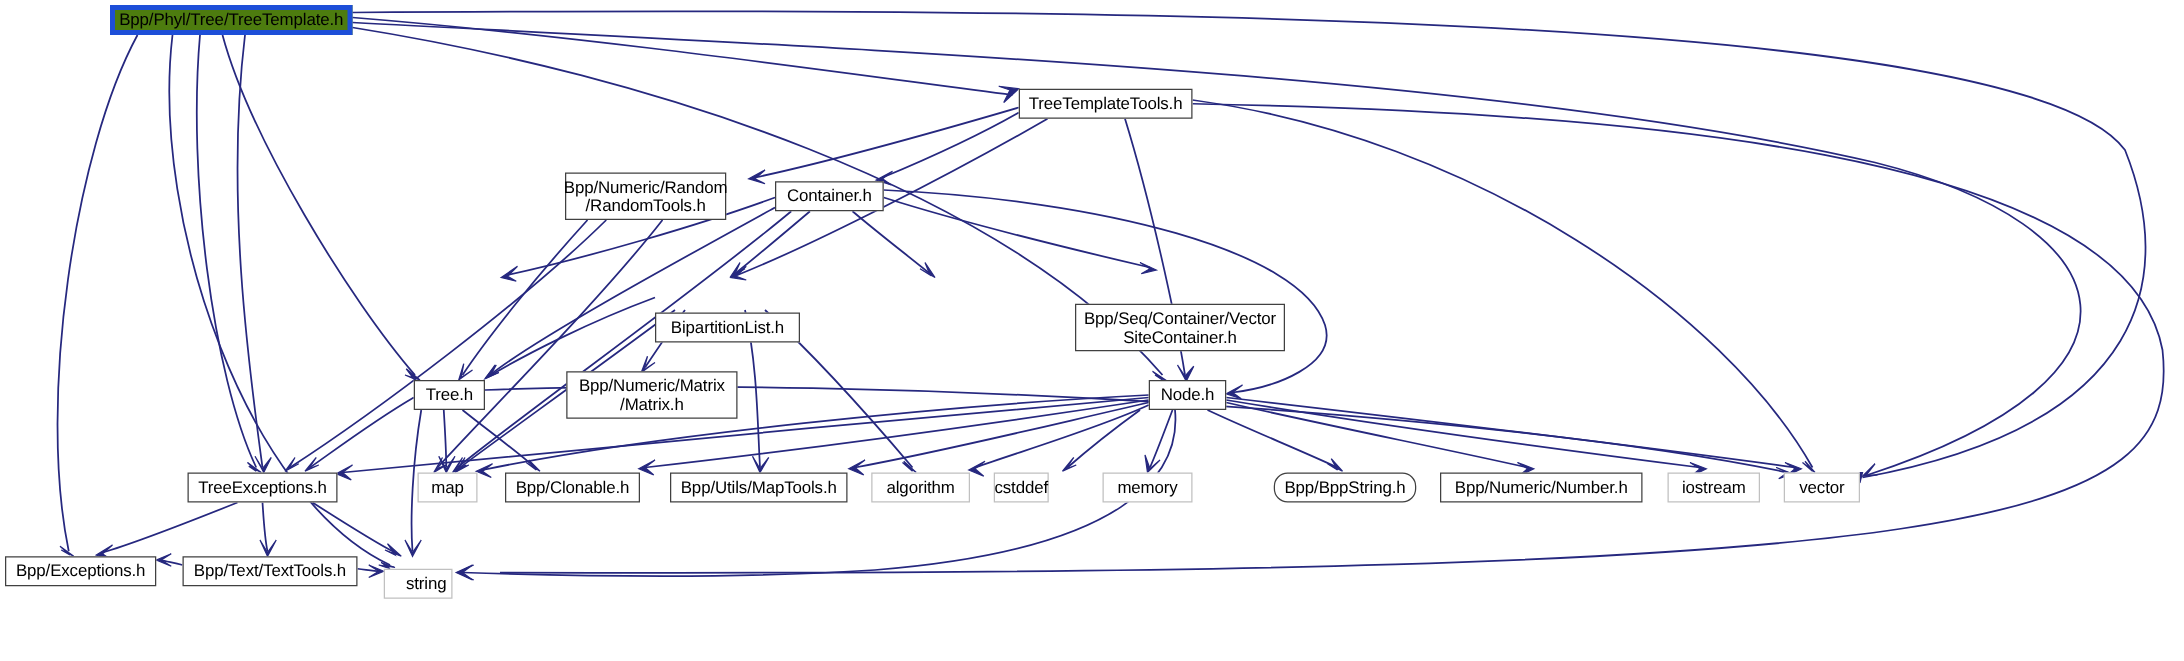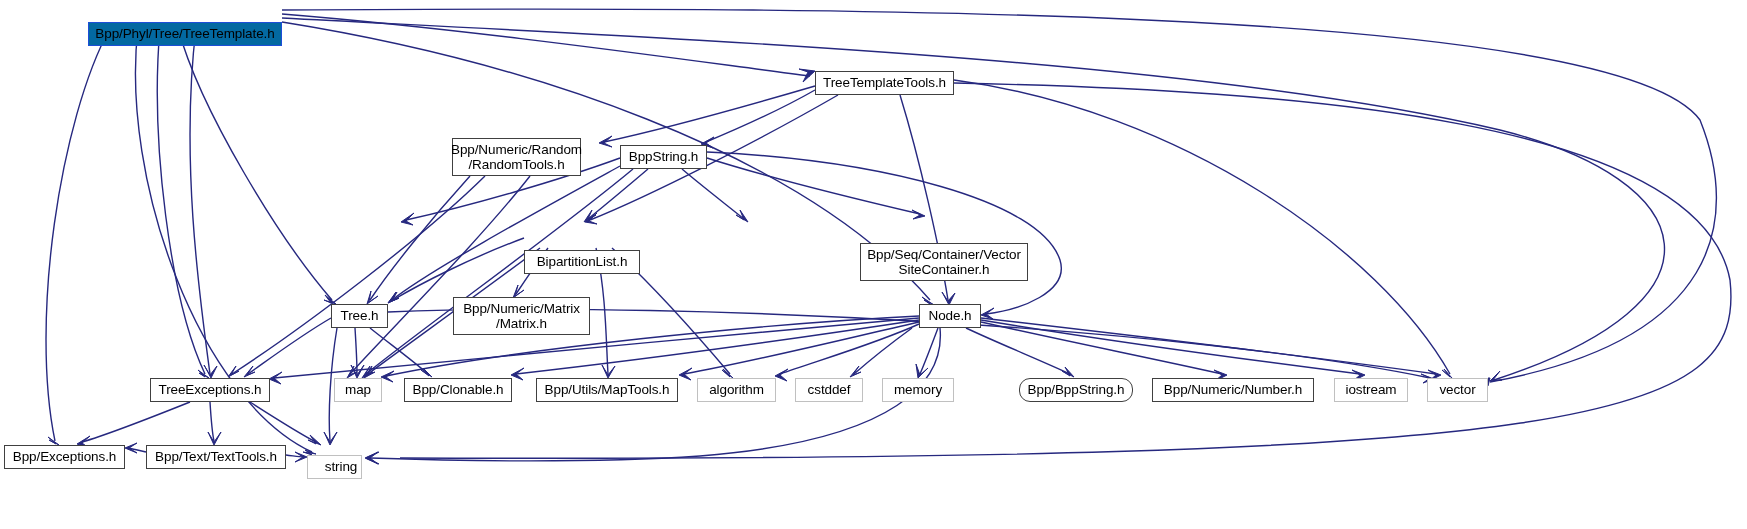--- a/index.html
+++ b/index.html
@@ -3,21 +3,21 @@
 <meta charset="utf-8">
 <style>
   html,body{margin:0;padding:0;background:#ffffff;}
   #graph{position:relative;width:1747px;height:529px;background:#ffffff;
          font-family:"Liberation Sans","DejaVu Sans",sans-serif;overflow:hidden;}
   .node{position:absolute;box-sizing:border-box;display:flex;align-items:center;
         justify-content:center;text-align:center;background:#ffffff;
         border:1px solid #404040;font-size:13.5px;color:#000000;line-height:1.12;
         letter-spacing:-0.1px;white-space:pre-line;padding:0 5px;}
   .node.sys{border:1px solid #c0c0c0;}
-  .node.root{background:#0369a1;border:1px solid #1d4ed8;margin-top:18px;}
+  .node.root{background:#4d7c0f;border:4px solid #1d4ed8;}
   svg.edges{position:absolute;left:0;top:0;width:1747px;height:529px;pointer-events:none;}
   svg.edges path{fill:none;stroke:#26287f;stroke-width:1.4;}
   svg.edges polygon{fill:#26287f;stroke:#26287f;stroke-width:1;}
 </style>
 </head>
 <body>
 
 <div id="graph">
   <svg class="edges" viewBox="0 0 1747 529">
 
@@ -176,21 +176,21 @@
       <polygon points="367,304 371,291 369,302 378,296"></polygon>
   </svg>
 
   <div class="node root" style="left:88px;top:4px;width:194px;height:24px;">Bpp/Phyl/Tree/TreeTemplate.h</div>
 
   <div class="node" style="left:815px;top:71px;width:139px;height:24px;">TreeTemplateTools.h</div>
 
   <div class="node" style="left:452px;top:138px;width:129px;height:38px;">Bpp/Numeric/Random
 /RandomTools.h</div>
 
-  <div class="node" style="left:620px;top:145px;width:87px;height:24px;">BppString.h</div>
+  <div class="node" style="left:620px;top:145px;width:87px;height:24px;">Container.h</div>
 
 
   <div class="node" style="left:524px;top:250px;width:116px;height:24px;">BipartitionList.h</div>
 
 
   <div class="node" style="left:860px;top:243px;width:168px;height:38px;">Bpp/Seq/Container/Vector
 SiteContainer.h</div>
 
   <div class="node" style="left:331px;top:304px;width:57px;height:24px;">Tree.h</div>
 
@@ -202,21 +202,21 @@
   <div class="node" style="left:150px;top:378px;width:120px;height:24px;">TreeExceptions.h</div>
 
   <div class="node sys" style="left:334px;top:378px;width:48px;height:24px;">map</div>
 
   <div class="node" style="left:404px;top:378px;width:108px;height:24px;">Bpp/Clonable.h</div>
 
   <div class="node" style="left:536px;top:378px;width:142px;height:24px;">Bpp/Utils/MapTools.h</div>
 
   <div class="node sys" style="left:697px;top:378px;width:79px;height:24px;">algorithm</div>
 
-  <div class="node sys" style="left:795px;top:378px;width:68px;height:24px;">cstddef</div>
+  <div class="node sys" style="left:795px;top:378px;width:44px;height:24px;">cstddef</div>
 
   <div class="node sys" style="left:882px;top:378px;width:72px;height:24px;">memory</div>
 
   <div class="node" style="left:1019px;top:378px;width:114px;height:24px;border-radius:11px;">Bpp/BppString.h</div>
 
   <div class="node" style="left:1152px;top:378px;width:162px;height:24px;">Bpp/Numeric/Number.h</div>
 
   <div class="node sys" style="left:1334px;top:378px;width:74px;height:24px;">iostream</div>
 
   <div class="node sys" style="left:1427px;top:378px;width:61px;height:24px;">vector</div>

